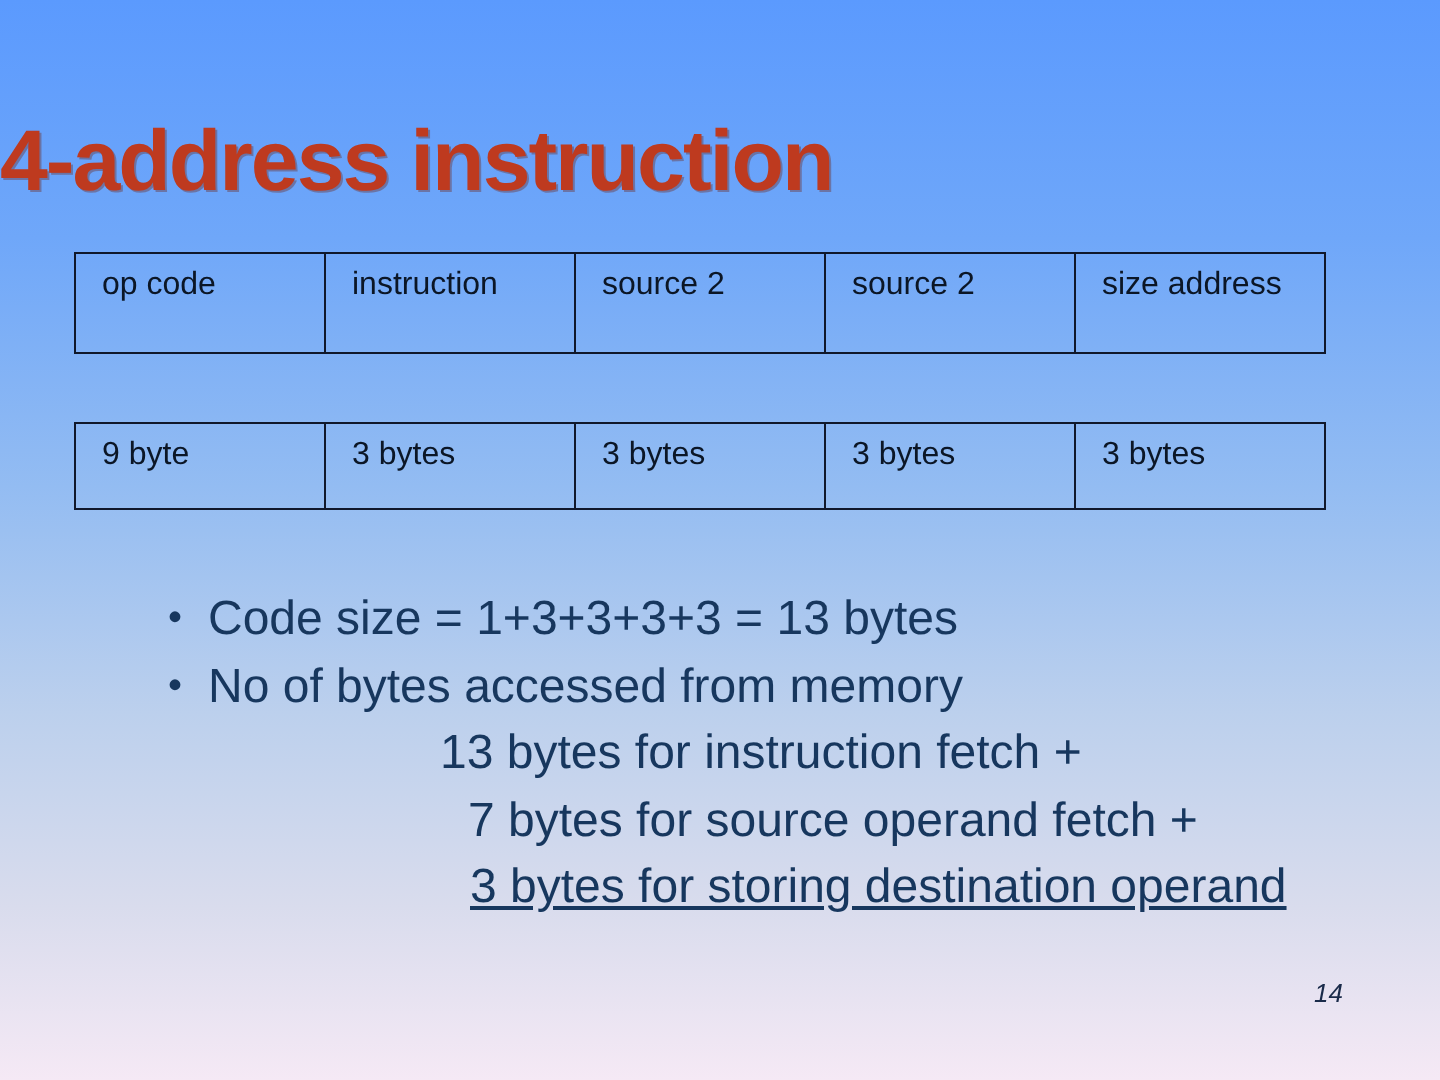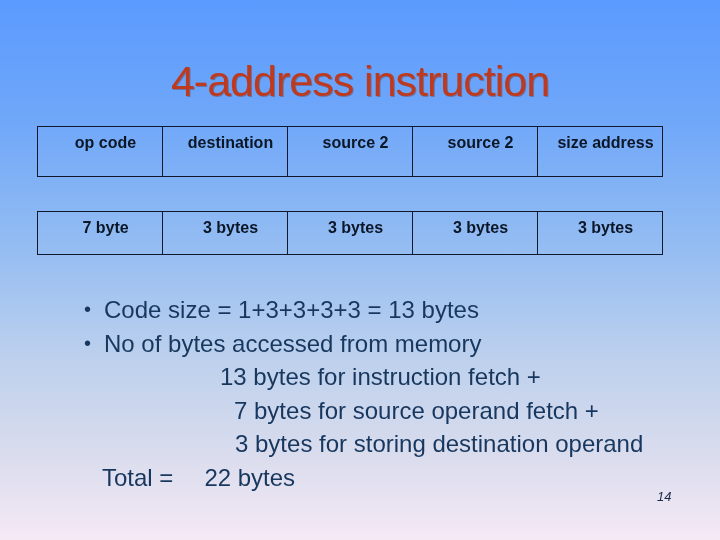--- a/index.html
+++ b/index.html
@@ -9,72 +9,72 @@
   html,body{margin:0;padding:0;}
   body{width:720px;height:540px;overflow:hidden;font-family:"Liberation Sans",sans-serif;}
   .slide{
     position:relative;width:720px;height:540px;
     background:linear-gradient(180deg,
       var(--bg-top) 0%, #6FA7F9 22%, var(--bg-mid) 45%,
       #BCD0ED 66%, var(--bg-low) 84%, var(--bg-bottom) 100%);
   }
   .title{
     position:absolute;top:57px;left:0;width:720px;
-    text-align:center;font-size:43px;font-weight:normal;letter-spacing:-1px;
+    text-align:left;font-size:43px;font-weight:bold;letter-spacing:-1px;
     color:var(--title-color);
     text-shadow:1px 1px 0 rgba(110,28,10,0.35);
     white-space:nowrap;
   }
   .trow{
     position:absolute;left:37px;width:626px;display:flex;
     border:1.5px solid var(--border-color);box-sizing:border-box;
   }
   .trow1{top:126px;height:51px;}
   .trow2{top:211px;height:44px;}
   .cell{
     flex:1 1 0;box-sizing:border-box;
     border-left:1.5px solid var(--border-color);
     padding:7px 2px 0 13px;
-    font-size:16px;font-weight:bold;color:var(--table-text);
-    white-space:nowrap;overflow:hidden;text-align:center;
+    font-size:16px;font-weight:normal;color:var(--table-text);
+    white-space:nowrap;overflow:hidden;
   }
   .cell:first-child{border-left:none;}
   .textblock{
     position:absolute;left:37px;top:293px;width:660px;
     font-size:24px;color:var(--body-text);
   }
   .line{height:33.6px;line-height:33.6px;white-space:nowrap;margin-left:43px;}
   .marker{display:inline-block;width:20px;padding-left:4px;font-size:20px;vertical-align:top;}
   .ind-a{padding-left:140px;}
   .ind-b{padding-left:154px;}
-  .ind-c{padding-left:155px;}
+  .ind-c{padding-left:155px;text-decoration:underline;}
   .total-line{padding-left:22px;}
   .total-value{margin-left:31px;}
   .page-number{
     position:absolute;left:657px;top:489px;
     font-size:13px;color:#1A2B4A;font-style:italic;
   }
 </style>
 </head>
 <body>
 
 <div class="slide">
 
   <div class="title">4-address instruction</div>
 
   <div class="trow trow1">
     <div class="cell">op code</div>
-    <div class="cell">destination</div>
+    <div class="cell">instruction</div>
     <div class="cell">source 2</div>
     <div class="cell">source 2</div>
     <div class="cell">size address</div>
   </div>
 
   <div class="trow trow2">
-    <div class="cell">7 byte</div>
+    <div class="cell">9 byte</div>
     <div class="cell">3 bytes</div>
     <div class="cell">3 bytes</div>
     <div class="cell">3 bytes</div>
     <div class="cell">3 bytes</div>
   </div>
 
   <div class="textblock">
     <div class="line">
       <span class="marker">•</span><span>Code size = 1+3+3+3+3 = 13 bytes</span>
     </div>
@@ -83,20 +83,17 @@
     </div>
     <div class="line ind-a">
       <span>13 bytes for instruction fetch +</span>
     </div>
     <div class="line ind-b">
       <span>7 bytes for source operand fetch +</span>
     </div>
     <div class="line ind-c">
       <span>3 bytes for storing destination operand</span>
     </div>
-    <div class="line total-line">
-      <span class="total-label">Total =</span><span class="total-value">22 bytes</span>
-    </div>
   </div>
 
   <div class="page-number">14</div>
 
 </div>
 
 </body></html>

